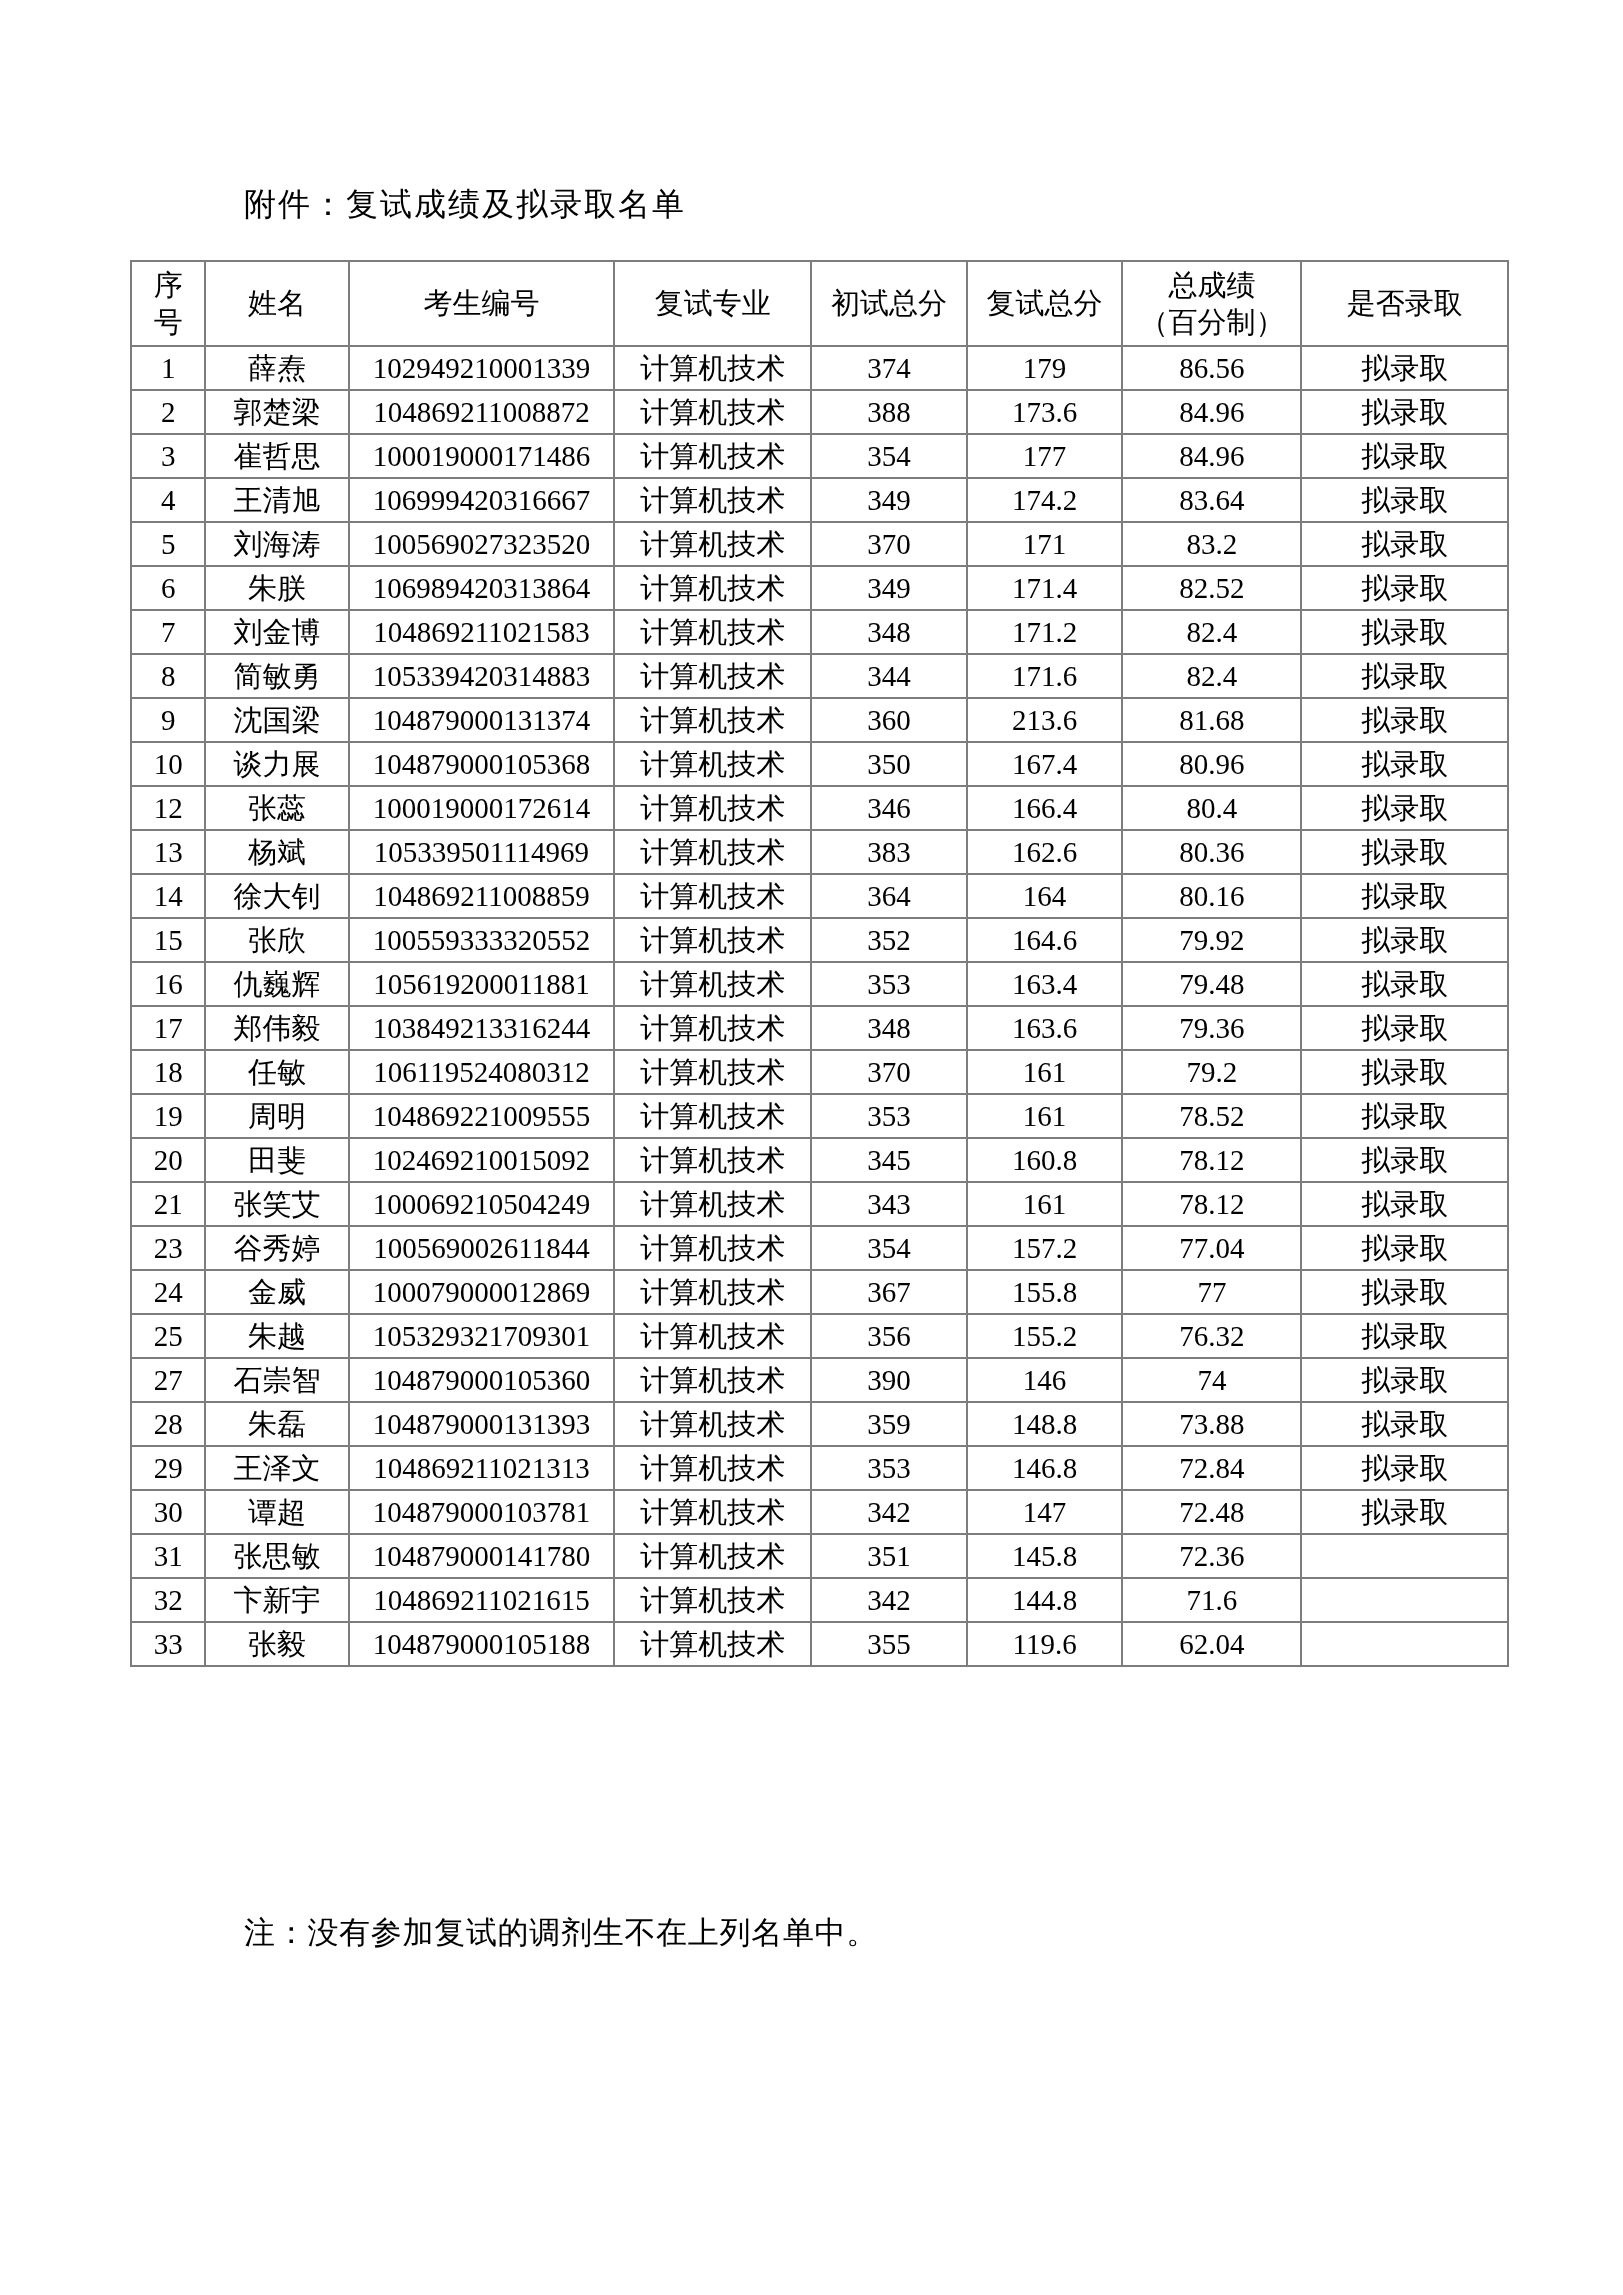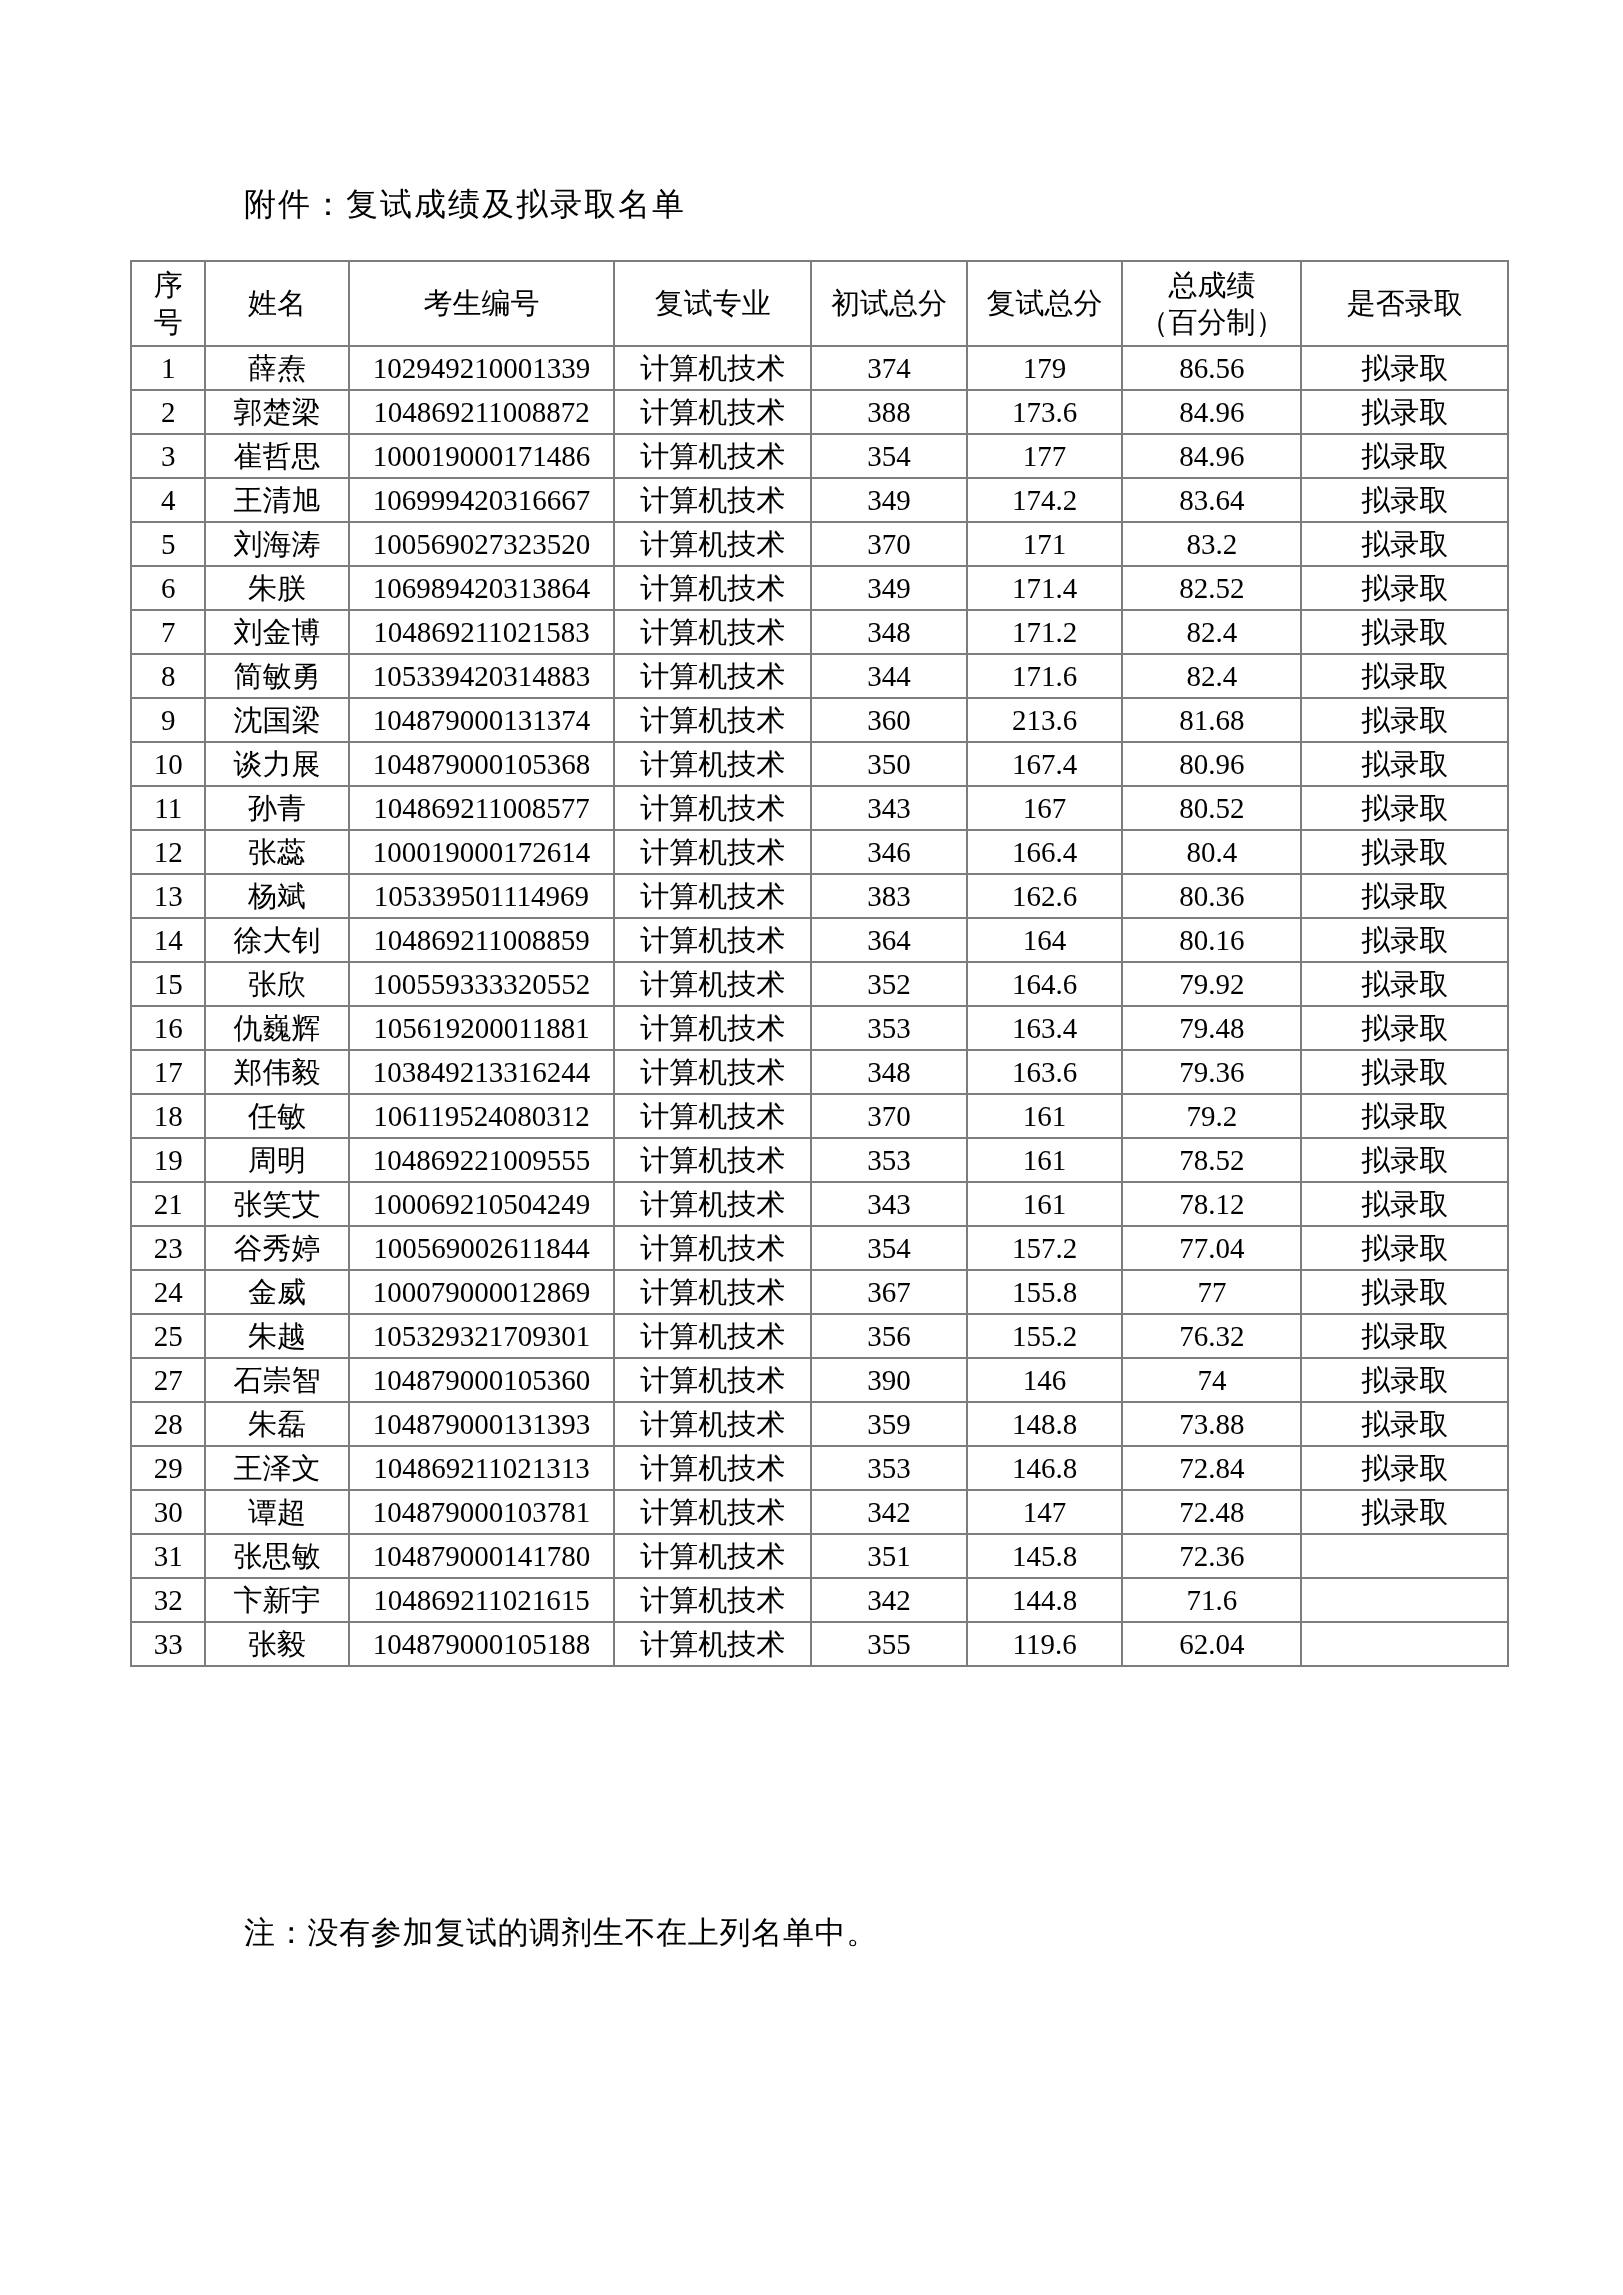--- a/index.html
+++ b/index.html
@@ -184,30 +184,20 @@
           <td>10</td>
           <td>谈力展</td>
           <td>104879000105368</td>
           <td>计算机技术</td>
           <td>350</td>
           <td>167.4</td>
           <td>80.96</td>
           <td>拟录取</td>
         </tr>
         <tr>
-          <td>11</td>
-          <td>孙青</td>
-          <td>104869211008577</td>
-          <td>计算机技术</td>
-          <td>343</td>
-          <td>167</td>
-          <td>80.52</td>
-          <td>拟录取</td>
-        </tr>
-        <tr>
           <td>12</td>
           <td>张蕊</td>
           <td>100019000172614</td>
           <td>计算机技术</td>
           <td>346</td>
           <td>166.4</td>
           <td>80.4</td>
           <td>拟录取</td>
         </tr>
         <tr>
@@ -271,20 +261,30 @@
           <td>拟录取</td>
         </tr>
         <tr>
           <td>19</td>
           <td>周明</td>
           <td>104869221009555</td>
           <td>计算机技术</td>
           <td>353</td>
           <td>161</td>
           <td>78.52</td>
+          <td>拟录取</td>
+        </tr>
+        <tr>
+          <td>20</td>
+          <td>田斐</td>
+          <td>102469210015092</td>
+          <td>计算机技术</td>
+          <td>345</td>
+          <td>160.8</td>
+          <td>78.12</td>
           <td>拟录取</td>
         </tr>
         <tr>
           <td>21</td>
           <td>张笑艾</td>
           <td>100069210504249</td>
           <td>计算机技术</td>
           <td>343</td>
           <td>161</td>
           <td>78.12</td>

